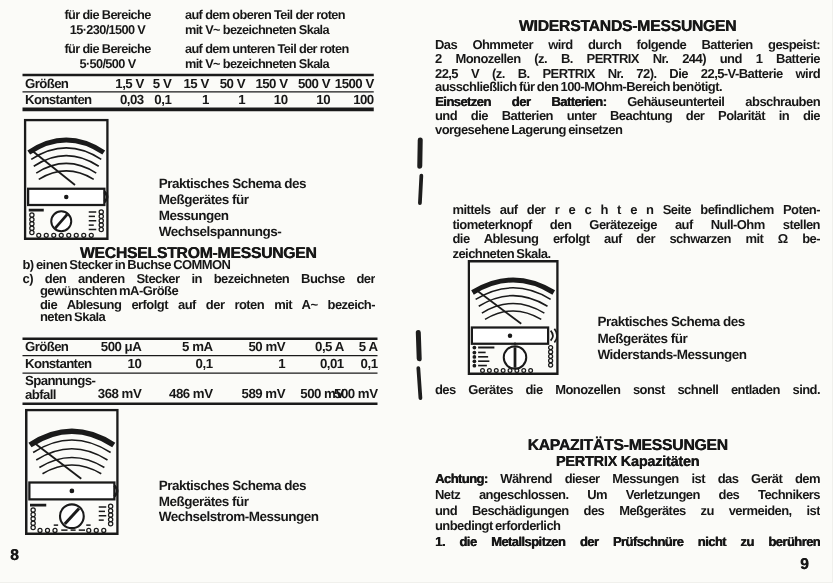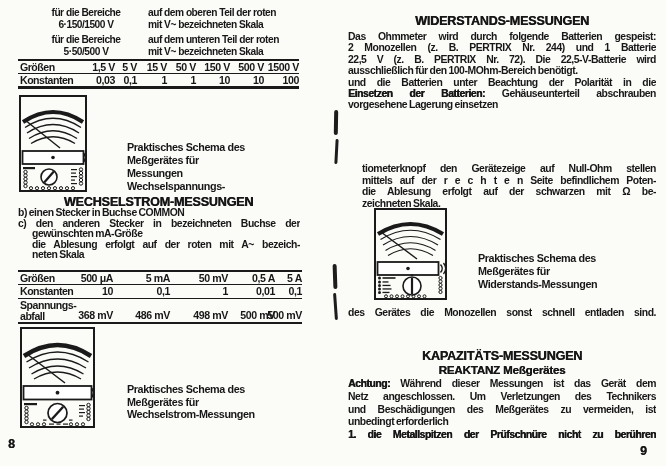--- a/index.html
+++ b/index.html
@@ -25,21 +25,21 @@
   .bindmark{position:absolute;background:#1d1d1d;border-radius:2px;}
   svg .sk{stroke:#1a1a1a;fill:none;}
 </style>
 </head>
 <body>
 
 <div class="pg">
 
   <div class="blk note-txt" style="left:28px;top:7px;width:116px;text-align:center;line-height:12.4px">
     <div class="ln">für die Bereiche</div>
-    <div class="ln">6·150/1500 V</div>
+    <div class="ln">15·230/1500 V</div>
   </div>
   <div class="blk note-txt" style="left:148px;top:7px;width:154px;line-height:12.4px">
     <div class="ln">auf dem oberen Teil der roten</div>
     <div class="ln">mit V~ bezeichneten Skala</div>
   </div>
   <div class="blk note-txt" style="left:28px;top:34px;width:116px;text-align:center;line-height:12.4px">
     <div class="ln">für die Bereiche</div>
     <div class="ln">5·50/500 V</div>
   </div>
   <div class="blk note-txt" style="left:148px;top:34px;width:154px;line-height:12.4px">
@@ -157,21 +157,21 @@
       <span class="tc" style="left:140px">1</span>
       <span class="tc" style="left:187px">0,01</span>
       <span class="tc" style="left:214px">0,1</span>
     </div>
     <div class="rule" style="height:1.2px"></div>
     <div class="trow" style="height:23px">
       <span class="tlabel" style="top:0">Spannungs-</span>
       <span class="tlabel" style="top:11px">abfall</span>
       <span class="tc" style="left:25px;top:10px">368 mV</span>
       <span class="tc" style="left:82px;top:10px">486 mV</span>
-      <span class="tc" style="left:140px;top:10px">498 mV</span>
+      <span class="tc" style="left:140px;top:10px">589 mV</span>
       <span class="tc" style="left:187px;top:10px">500 mV</span>
       <span class="tc" style="left:214px;top:10px">500 mV</span>
     </div>
     <div class="rule" style="height:2.2px"></div>
   </div>
 
   <svg class="blk" style="left:20px;top:327px" width="75" height="101" viewBox="0 0 75 101">
     <rect class="sk" x="1" y="1" width="73" height="99" stroke-width="2"></rect>
     <g class="sk">
       <path d="M4 29 Q37.5 7 71 29" stroke-width="4.5"></path>
@@ -240,29 +240,29 @@
   <div class="blk h1" style="left:348px;top:14px;width:308px">WIDERSTANDS-MESSUNGEN</div>
 
   <div class="blk body-txt" style="left:348px;top:31px;width:308px;line-height:11.4px">
     <div class="lnw j" style="height:11.4px">Das Ohmmeter wird durch folgende Batterien gespeist:</div>
     <div class="lnw j" style="height:11.4px">2 Monozellen (z. B. PERTRIX Nr. 244) und 1 Batterie</div>
     <div class="lnw j" style="height:11.4px">22,5 V (z. B. PERTRIX Nr. 72). Die 22,5-V-Batterie wird</div>
     <div class="ln" style="height:11.4px">ausschließlich für den 100-MOhm-Bereich benötigt.</div>
   </div>
 
   <div class="blk body-txt" style="left:348px;top:77px;width:308px;line-height:11px">
+    <div class="lnw j" style="height:11px"><span class="xb">Einsetzen der Batterien:</span><span> Gehäuseunterteil abschrauben</span></div>
     <div class="lnw j" style="height:11px">und die Batterien unter Beachtung der Polarität in die</div>
-    <div class="lnw j" style="height:11px"><span class="xb">Einsetzen der Batterien:</span><span> Gehäuseunterteil abschrauben</span></div>
     <div class="ln" style="height:11px">vorgesehene Lagerung einsetzen</div>
   </div>
 
 
   <div class="blk body-txt" style="left:362px;top:163px;width:294px;line-height:11.6px">
+    <div class="lnw j" style="height:11.6px">mittels auf der r e c h t e n Seite befindlichem Poten-</div>
     <div class="lnw j" style="height:11.6px">tiometerknopf den Gerätezeige auf Null-Ohm stellen</div>
-    <div class="lnw j" style="height:11.6px">mittels auf der r e c h t e n Seite befindlichem Poten-</div>
     <div class="lnw j" style="height:11.6px">die Ablesung erfolgt auf der schwarzen mit Ω be-</div>
     <div class="ln" style="height:11.6px">zeichneten Skala.</div>
   </div>
 
   <svg class="blk" style="left:374px;top:208px" width="73" height="92" viewBox="0 0 73 92">
     <rect class="sk" x="1" y="1" width="71" height="90" stroke-width="2"></rect>
     <g class="sk">
       <path d="M4 26 Q36.5 6 69 26" stroke-width="4"></path>
       <path d="M6.5 31.5 Q36.5 13 66.5 31.5" stroke-width="1.2"></path>
       <path d="M9 37 Q36.5 20 64 37" stroke-width="1.2"></path>
@@ -314,21 +314,21 @@
     <div class="ln">Praktisches Schema des</div>
     <div class="ln">Meßgerätes für</div>
     <div class="ln">Widerstands-Messungen</div>
   </div>
 
   <div class="blk body-txt" style="left:348px;top:307px;width:308px;line-height:12.8px">
     <div class="lnw j" style="height:12.8px">des Gerätes die Monozellen sonst schnell entladen sind.</div>
   </div>
 
   <div class="blk h1" style="left:348px;top:349px;width:308px">KAPAZITÄTS-MESSUNGEN</div>
-  <div class="blk h2" style="left:348px;top:363px;width:308px">REAKTANZ Meßgerätes</div>
+  <div class="blk h2" style="left:348px;top:363px;width:308px">PERTRIX Kapazitäten</div>
 
   <div class="blk body-txt" style="left:348px;top:378px;width:308px;line-height:12.8px">
     <div class="lnw j" style="height:12.8px"><span class="xb">Achtung:</span><span> Während dieser Messungen ist das Gerät dem</span></div>
     <div class="lnw j" style="height:12.8px">Netz angeschlossen. Um Verletzungen des Technikers</div>
     <div class="lnw j" style="height:12.8px">und Beschädigungen des Meßgerätes zu vermeiden, ist</div>
     <div class="ln" style="height:12.8px">unbedingt erforderlich</div>
   </div>
 
   <div class="blk body-txt xb lnw j" style="left:348px;top:429px;width:308px;height:12px">1. die Metallspitzen der Prüfschnüre nicht zu berühren</div>
 

